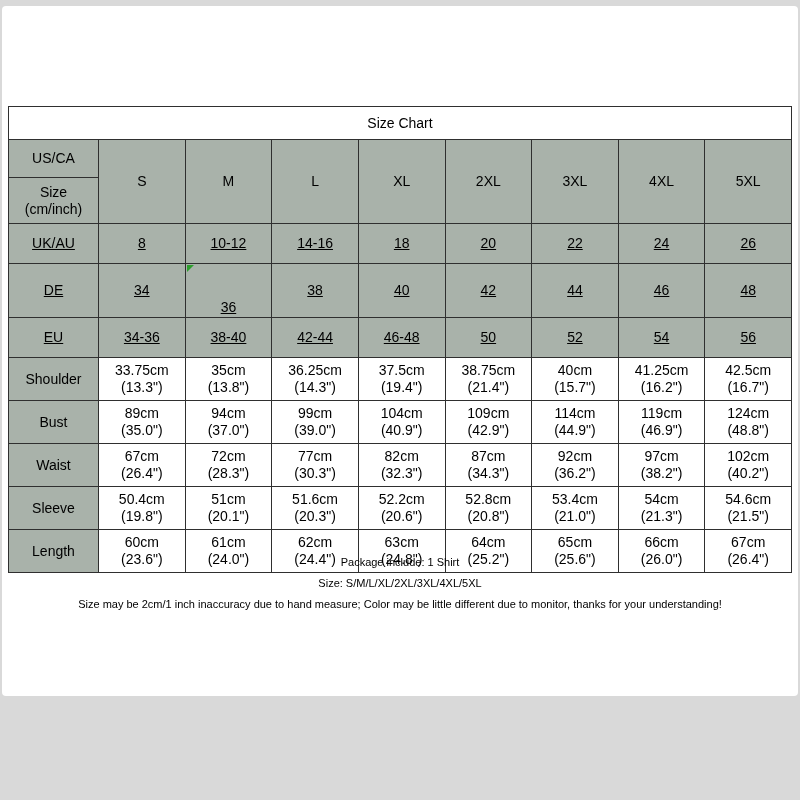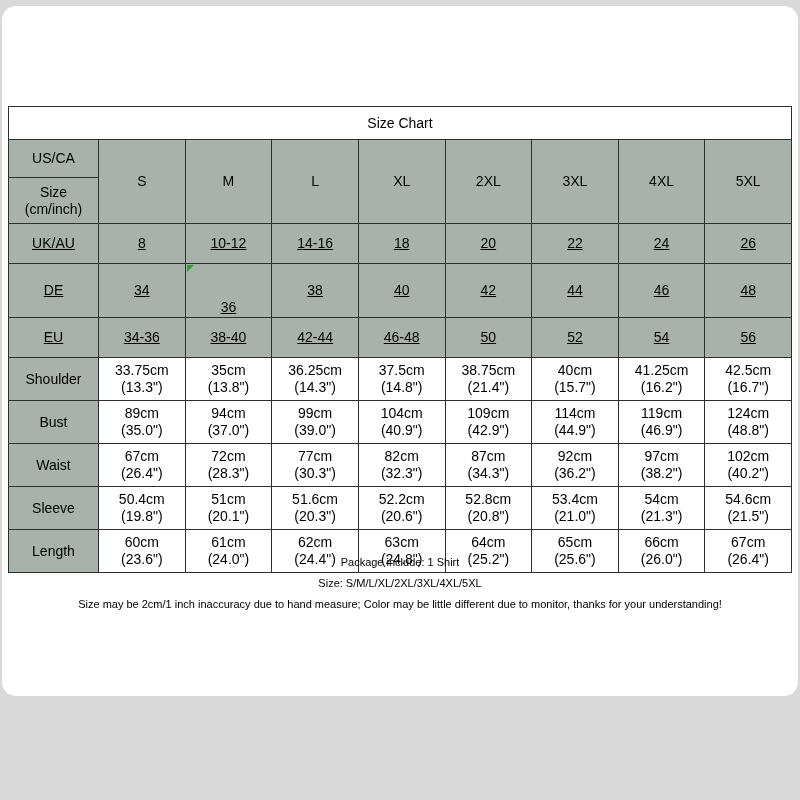--- a/index.html
+++ b/index.html
@@ -9,21 +9,21 @@
     color: var(--text, #000);
   }
   .canvas {
     position: relative; width: 800px; height: 800px;
     background: var(--page-margin, #d9d9d9);
     overflow: hidden;
   }
   .sheet {
     position: absolute; left: 2px; top: 6px;
     width: 796px; height: 690px;
-    background: #ffffff; border-radius: 14px;
+    background: #ffffff; border-radius: 4px;
   }
   .size-table {
     position: absolute; left: 6px; top: 100px;
     width: 784px;
     border-collapse: collapse; table-layout: fixed;
   }
   .size-table td {
     border: 1px solid var(--grid, #2f2f2f);
     text-align: center; vertical-align: middle;
     font-size: 14px; line-height: 17px;
@@ -126,21 +126,21 @@
 
         <tr>
           <td class="lab meas">Shoulder</td>
           <td class="meas">33.75cm
 (13.3")</td>
           <td class="meas">35cm
 (13.8")</td>
           <td class="meas">36.25cm
 (14.3")</td>
           <td class="meas">37.5cm
-(14.8")</td>
+(19.4")</td>
           <td class="meas">38.75cm
 (21.4")</td>
           <td class="meas">40cm
 (15.7")</td>
           <td class="meas">41.25cm
 (16.2")</td>
           <td class="meas">42.5cm
 (16.7")</td>
         </tr>
 

